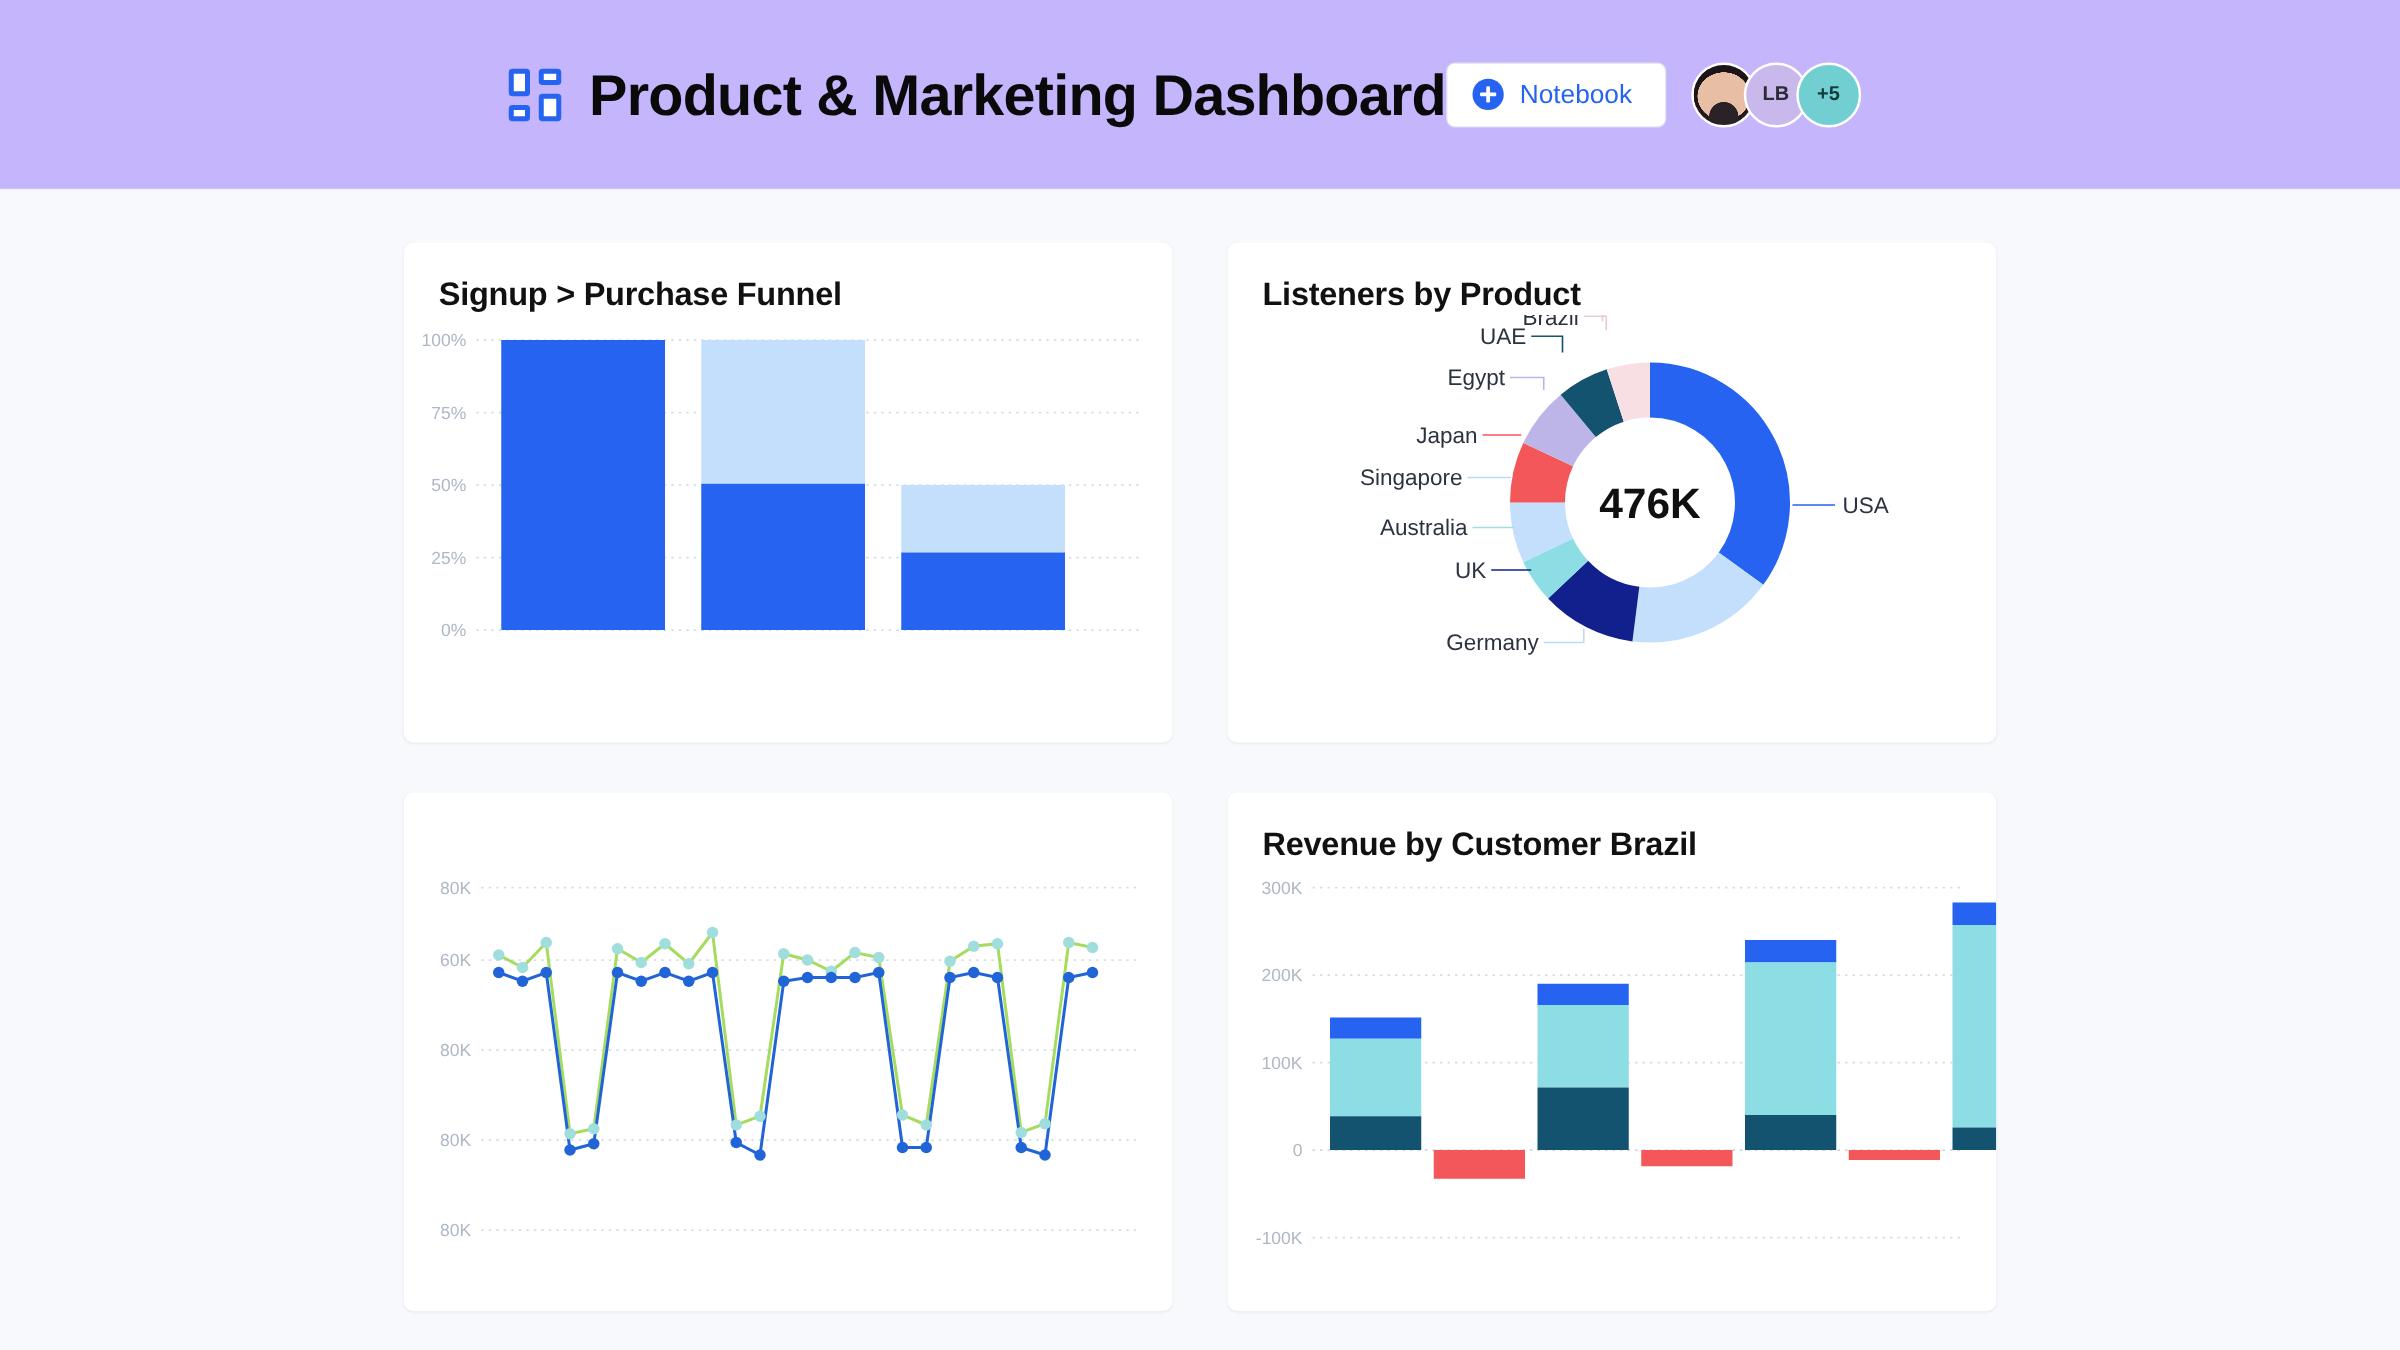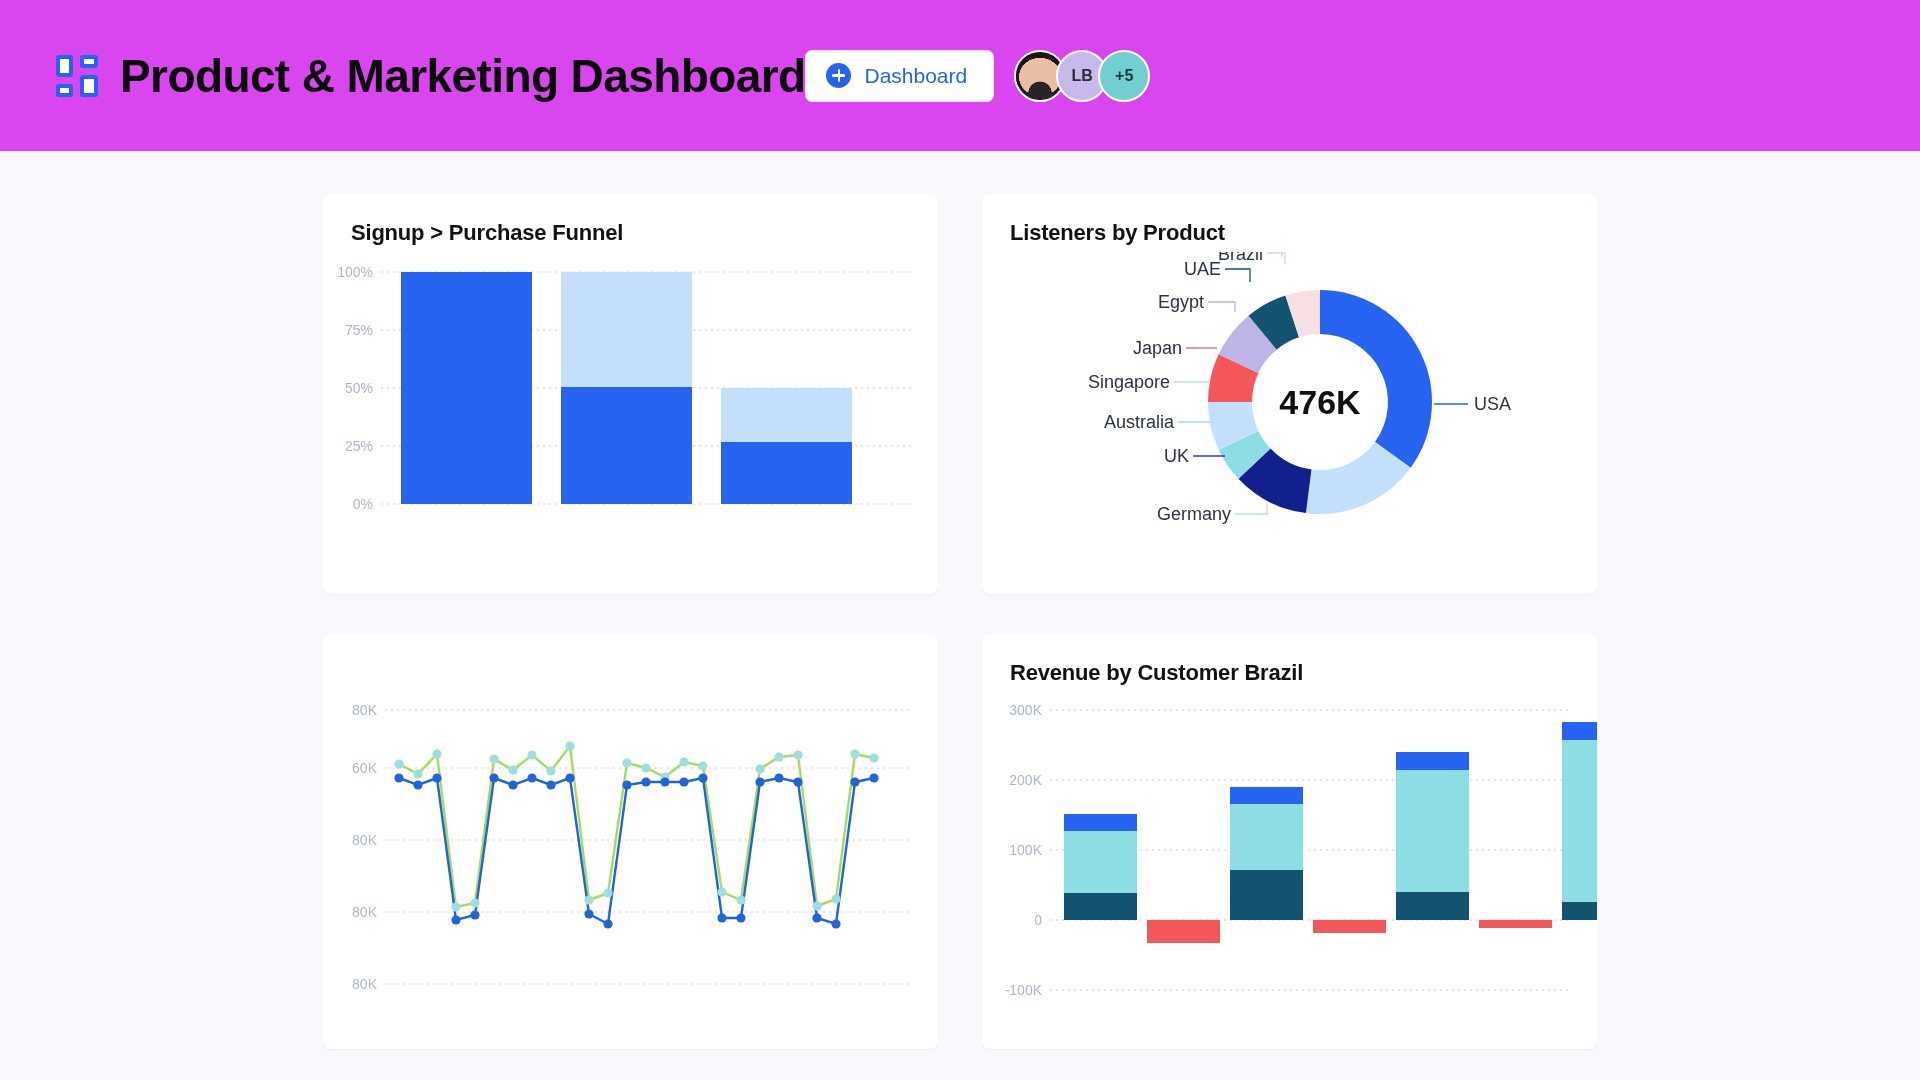--- a/index.html
+++ b/index.html
@@ -6,24 +6,24 @@
   html, body { width: 1920px; height: 1080px; }
   body {
     font-family: "Liberation Sans", sans-serif;
     background: #f7f9fc;
     overflow: hidden;
   }
 
   
   .header {
     height: 152px;
-    background: #d946ef;
+    background: #c4b5fd;
     display: flex;
     align-items: center;
-    justify-content: flex-start;
+    justify-content: center;
     padding: 0 80px 0 56px;
     border-bottom: 1px solid #eef1f6;
   }
   .header-left { display: flex; align-items: center; gap: 22px; }
   .logo-icon { width: 42px; height: 42px; position: relative; flex: 0 0 auto; }
   .logo-icon i {
     position: absolute; display: block;
     border: 4px solid #2563f0; border-radius: 3px; background: #fff;
   }
   .logo-icon i.b1 { left: 0;   top: 0;   width: 17px; height: 22px; }
@@ -82,21 +82,21 @@
     gap: 40px 44px;
     justify-content: center;
   }
   .card {
     background: #fff; border-radius: 8px;
     box-shadow: 0 1px 2px rgba(20,40,80,.06);
     padding: 26px 28px 22px 28px;
     position: relative; overflow: hidden;
   }
   .card-title {
-    font-size: 22px; font-weight: bold; color: #111; letter-spacing: -0.2px;
+    font-size: 26px; font-weight: bold; color: #111; letter-spacing: -0.2px;
   }
   .plot { position: absolute; left: 0; right: 0; bottom: 0; top: 58px; }
   .plot svg { width: 100%; height: 100%; display: block; }
   .axis-label { font-size: 14px; fill: #aeb7c6; font-family: "Liberation Sans", sans-serif; }
   .slice-label { font-size: 18px; fill: #2c3340; font-family: "Liberation Sans", sans-serif; }
   .donut-center { font-size: 34px; font-weight: bold; fill: #101010; font-family: "Liberation Sans", sans-serif; }
 </style>
 </head>
 <body>
 
@@ -106,21 +106,21 @@
       <i class="b1"></i>
         <i class="b2"></i>
         <i class="b3"></i>
         <i class="b4"></i>
     </span>
     <div class="page-title">Product &amp; Marketing Dashboard</div>
   </div>
   <div class="header-right">
     <div class="notebook-btn">
       <span class="plus-icon"></span>
-      <span>Dashboard</span>
+      <span>Notebook</span>
     </div>
     <div class="avatars">
       <div class="avatar photo">
           <span class="face"></span>
         </div>
       <div class="avatar lb">LB</div>
       <div class="avatar more">+5</div>
     </div>
   </div>
 </div>

